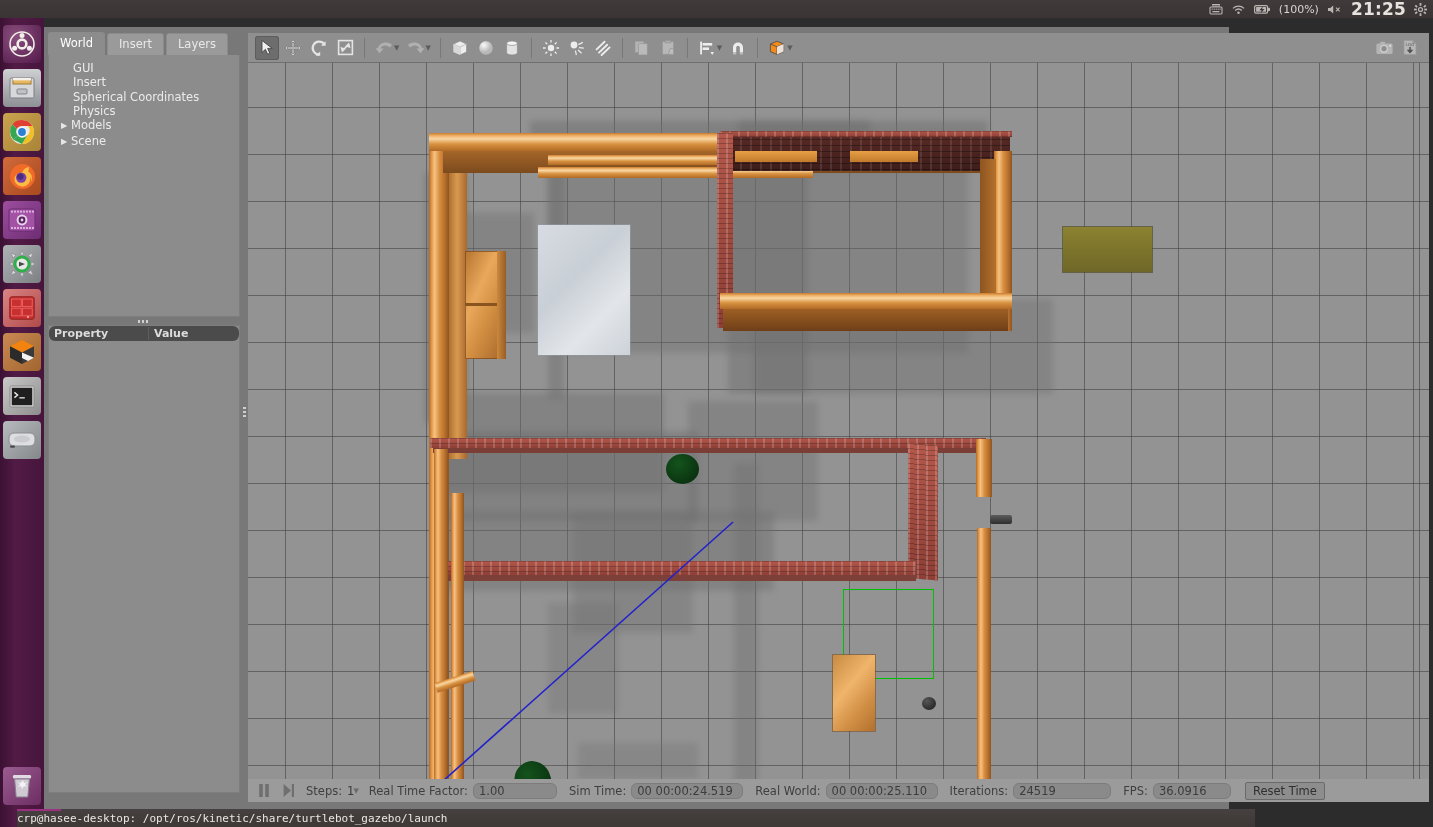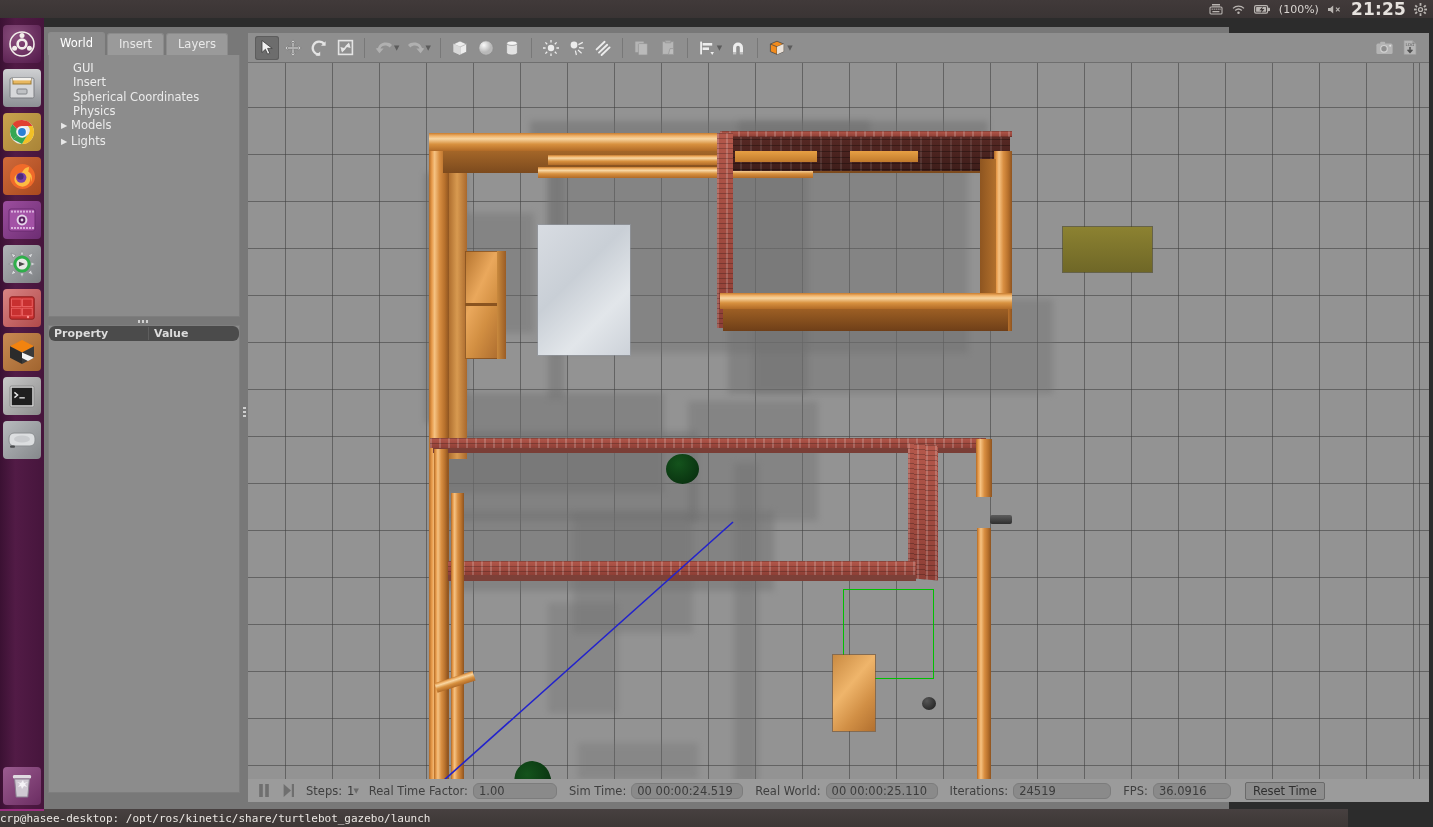--- a/index.html
+++ b/index.html
@@ -171,21 +171,21 @@
   #reset-btn {
     background:#8d8d8d; border:1px solid #6a6a6a; border-radius:2px;
     height:18px; padding:0 7px; display:flex; align-items:center;
     color:#2f2f2f; font-size:11.5px; margin-left:2px;
   }
   .simico { width:20px; height:18px; display:flex; align-items:center; justify-content:center; margin-right:4px;}
   #stepsval { margin-right:2px; color:#3a3a3a; }
 
   
   #taskbar {
-    position:absolute; left:0; bottom:0; width:1348px; height:18px;
+    position:absolute; left:17px; bottom:0; width:1238px; height:18px;
     background: linear-gradient(to bottom,#474040,#3d3736);
     display:flex; align-items:center;
   }
   #tb-accent { position:absolute; left:0; top:0; width:44px; height:2px; background:#9b2f80; }
   #tb-title {
     font-family:"DejaVu Sans Mono", monospace; font-size:11px; color:#ebe7e3;
     padding-left: 0px; white-space:nowrap;
   }
   #watermark {
     position:absolute; right:6px; bottom:13px;
@@ -404,21 +404,21 @@
         <div class="tab active">World</div>
         <div class="tab">Insert</div>
         <div class="tab">Layers</div>
       </div>
       <div id="tree">
         <div class="tnode">GUI</div>
         <div class="tnode">Insert</div>
         <div class="tnode">Spherical Coordinates</div>
         <div class="tnode">Physics</div>
         <div class="tnode exp"><span class="arrow">▶</span><span>Models</span></div>
-        <div class="tnode exp"><span class="arrow">▶</span><span>Lights</span></div>
+        <div class="tnode exp"><span class="arrow">▶</span><span>Scene</span></div>
       </div>
       <div id="splitgrip">
           <i></i>
         </div>
       <div id="propgrid">
         <div id="propheader">
           <span id="ph-prop">Property</span>
           <span>Value</span>
         </div>
       </div>

